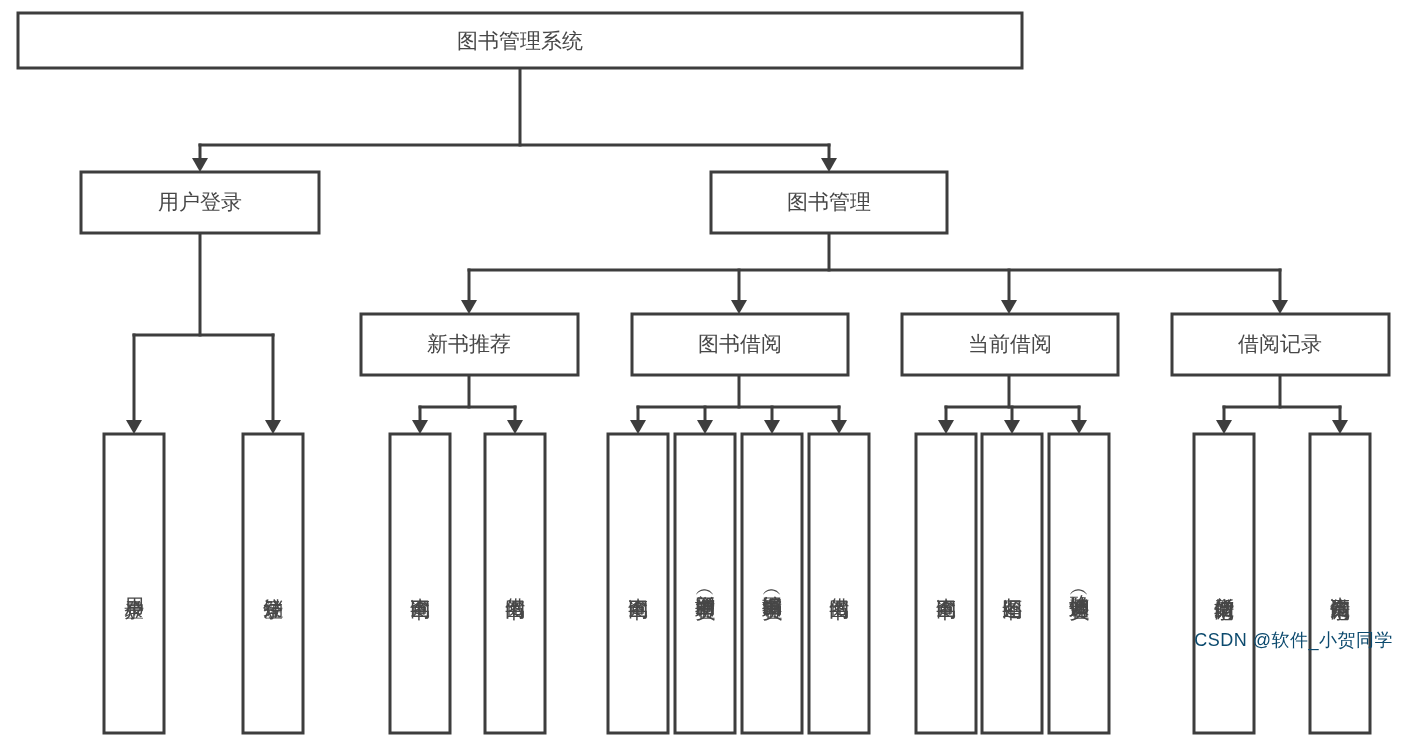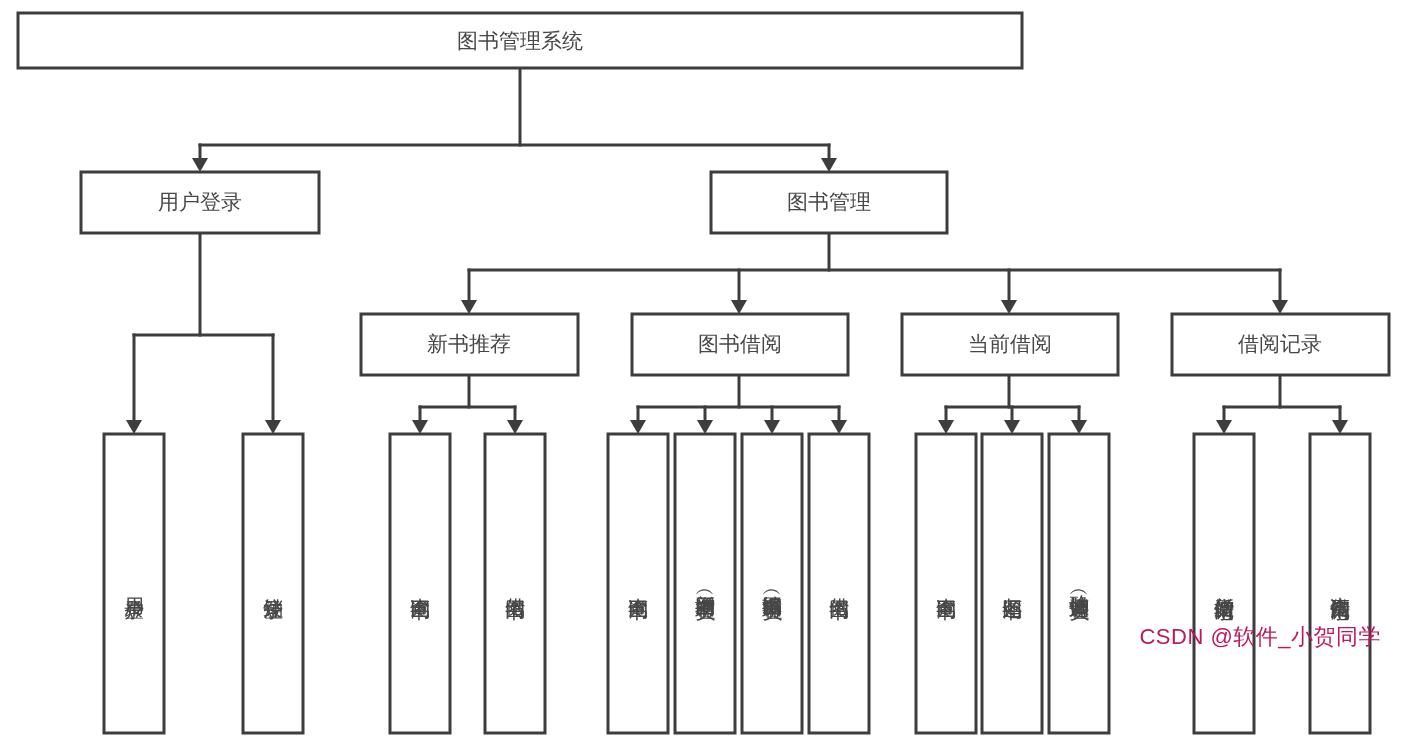--- a/index.html
+++ b/index.html
@@ -35,23 +35,23 @@
     font-size:20px;
     line-height:1.18;
     writing-mode:vertical-rl;
     text-orientation:upright;
     letter-spacing:1px;
     white-space:nowrap;
     pointer-events:none;
   }
   .watermark{
     position:absolute;
-    right:24px;bottom:6px;
-    color:#be185d;
-    font-size:22px;
+    right:12px;bottom:6px;
+    color:#0c4a6e;
+    font-size:18px;
     font-family:"Liberation Sans","DejaVu Sans",sans-serif;
     white-space:nowrap;
     letter-spacing:0.5px;
   }
 </style>
 </head>
 <body>
 
 <div id="diagram-root">
 

